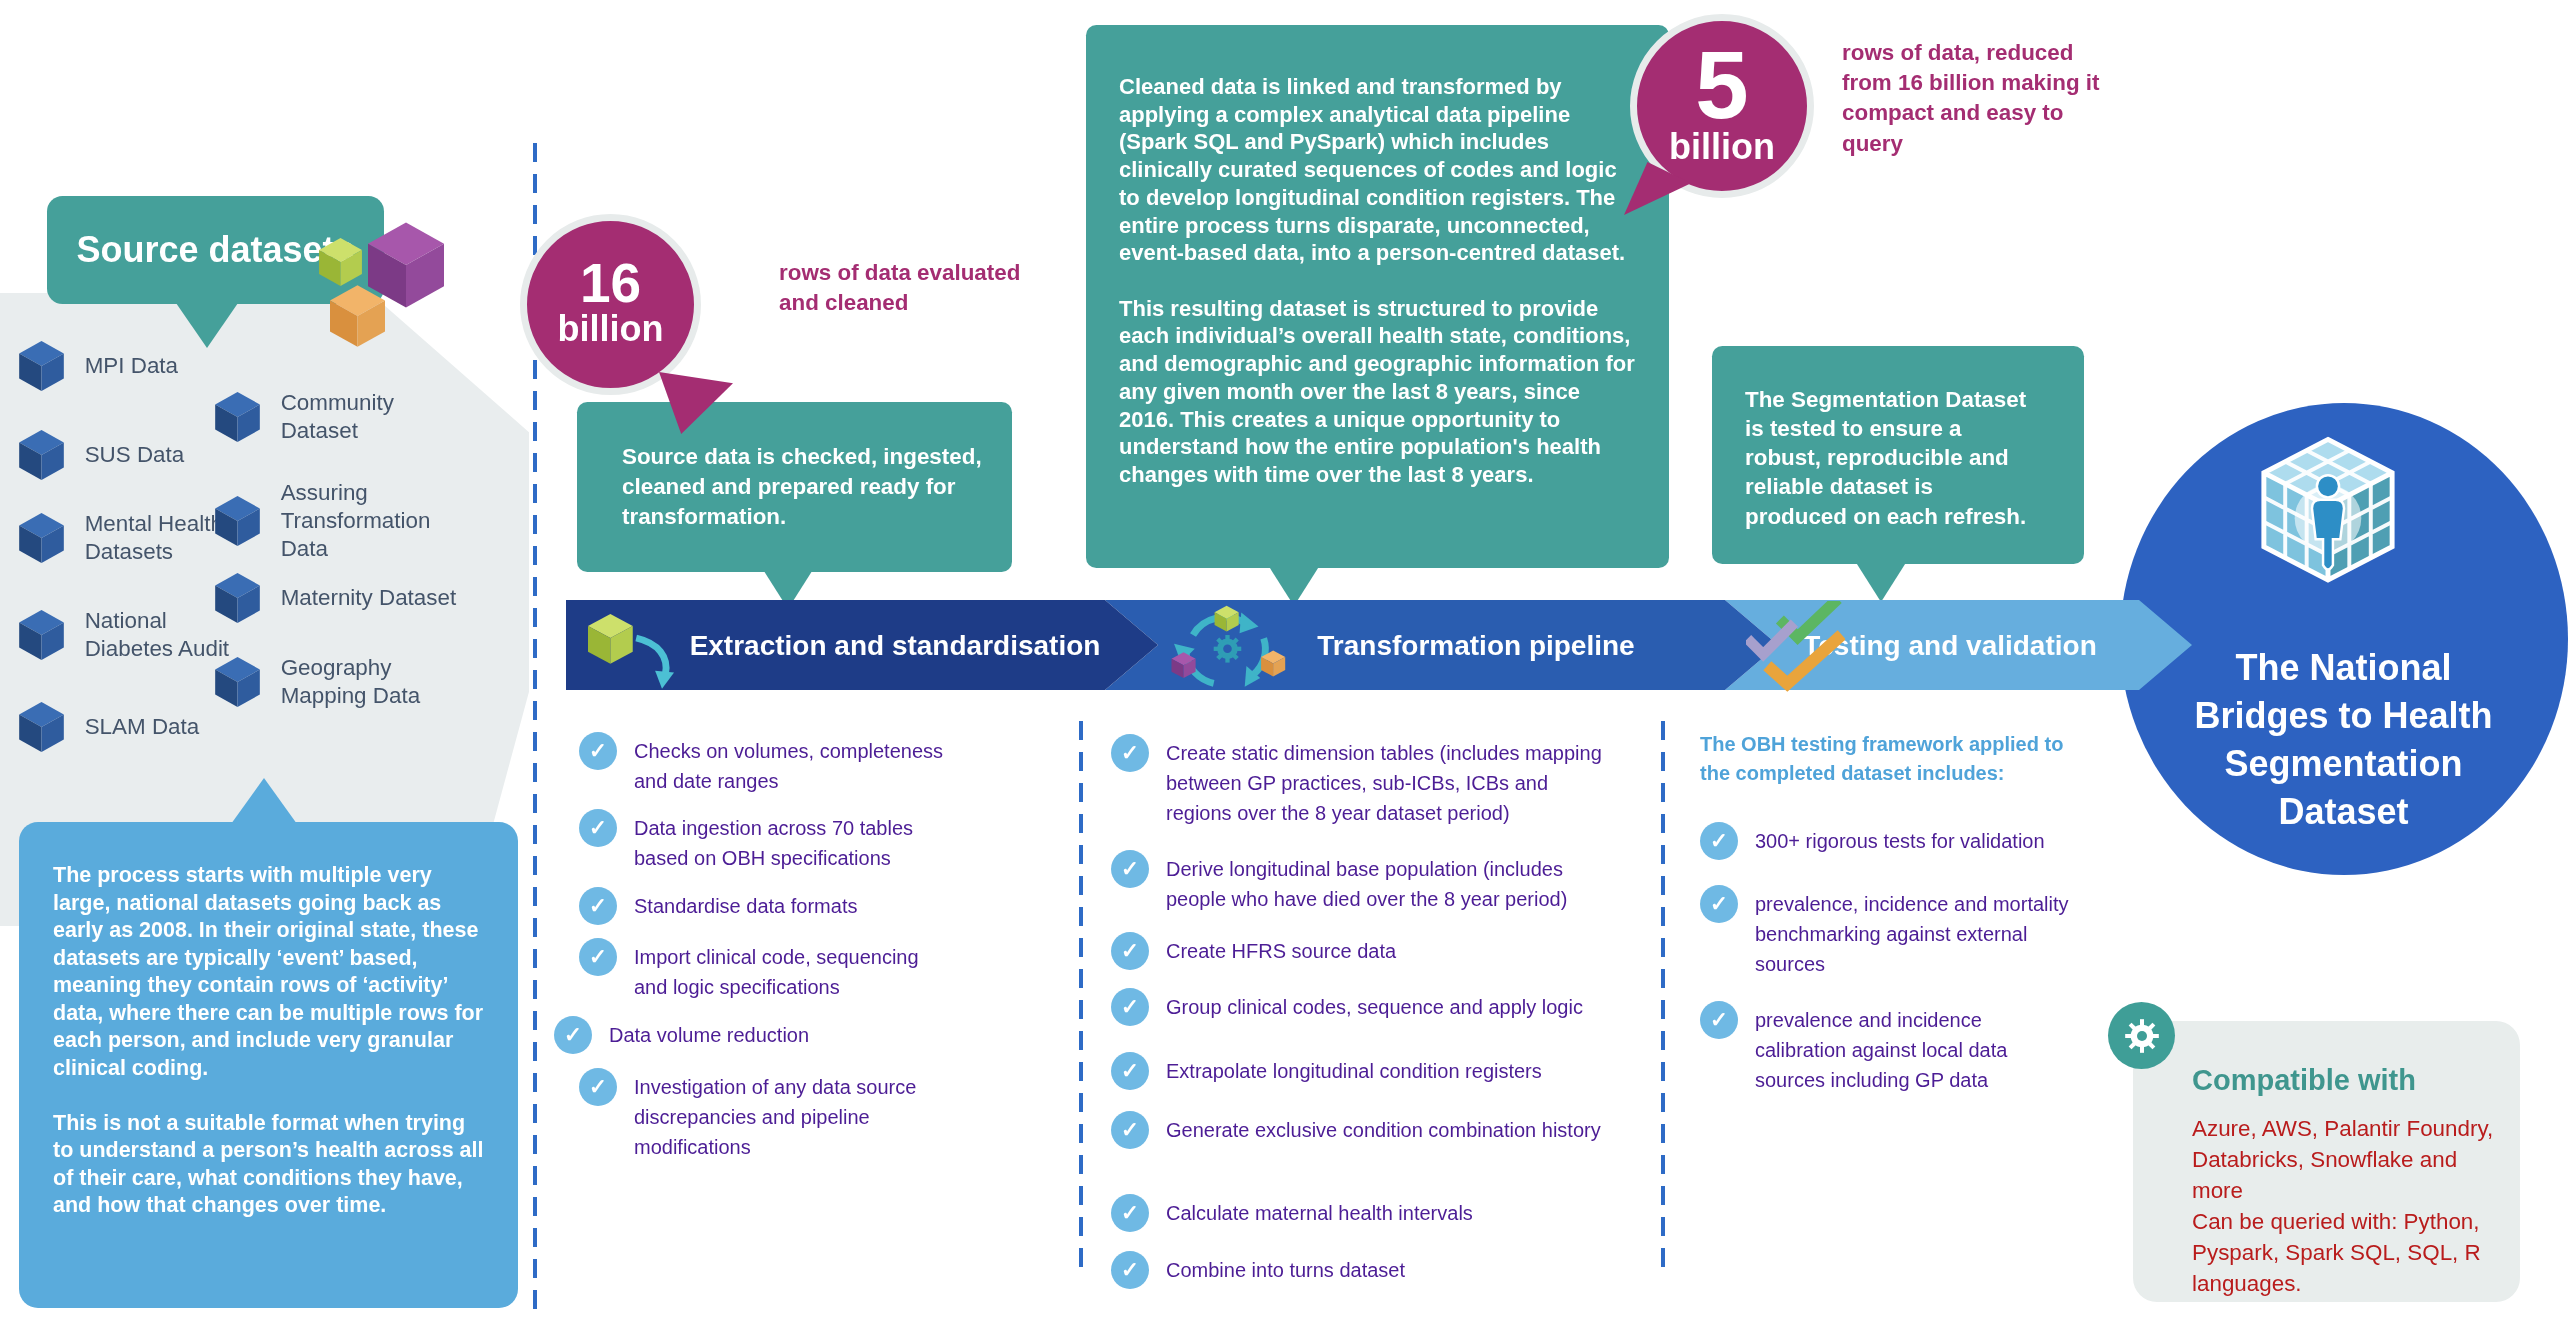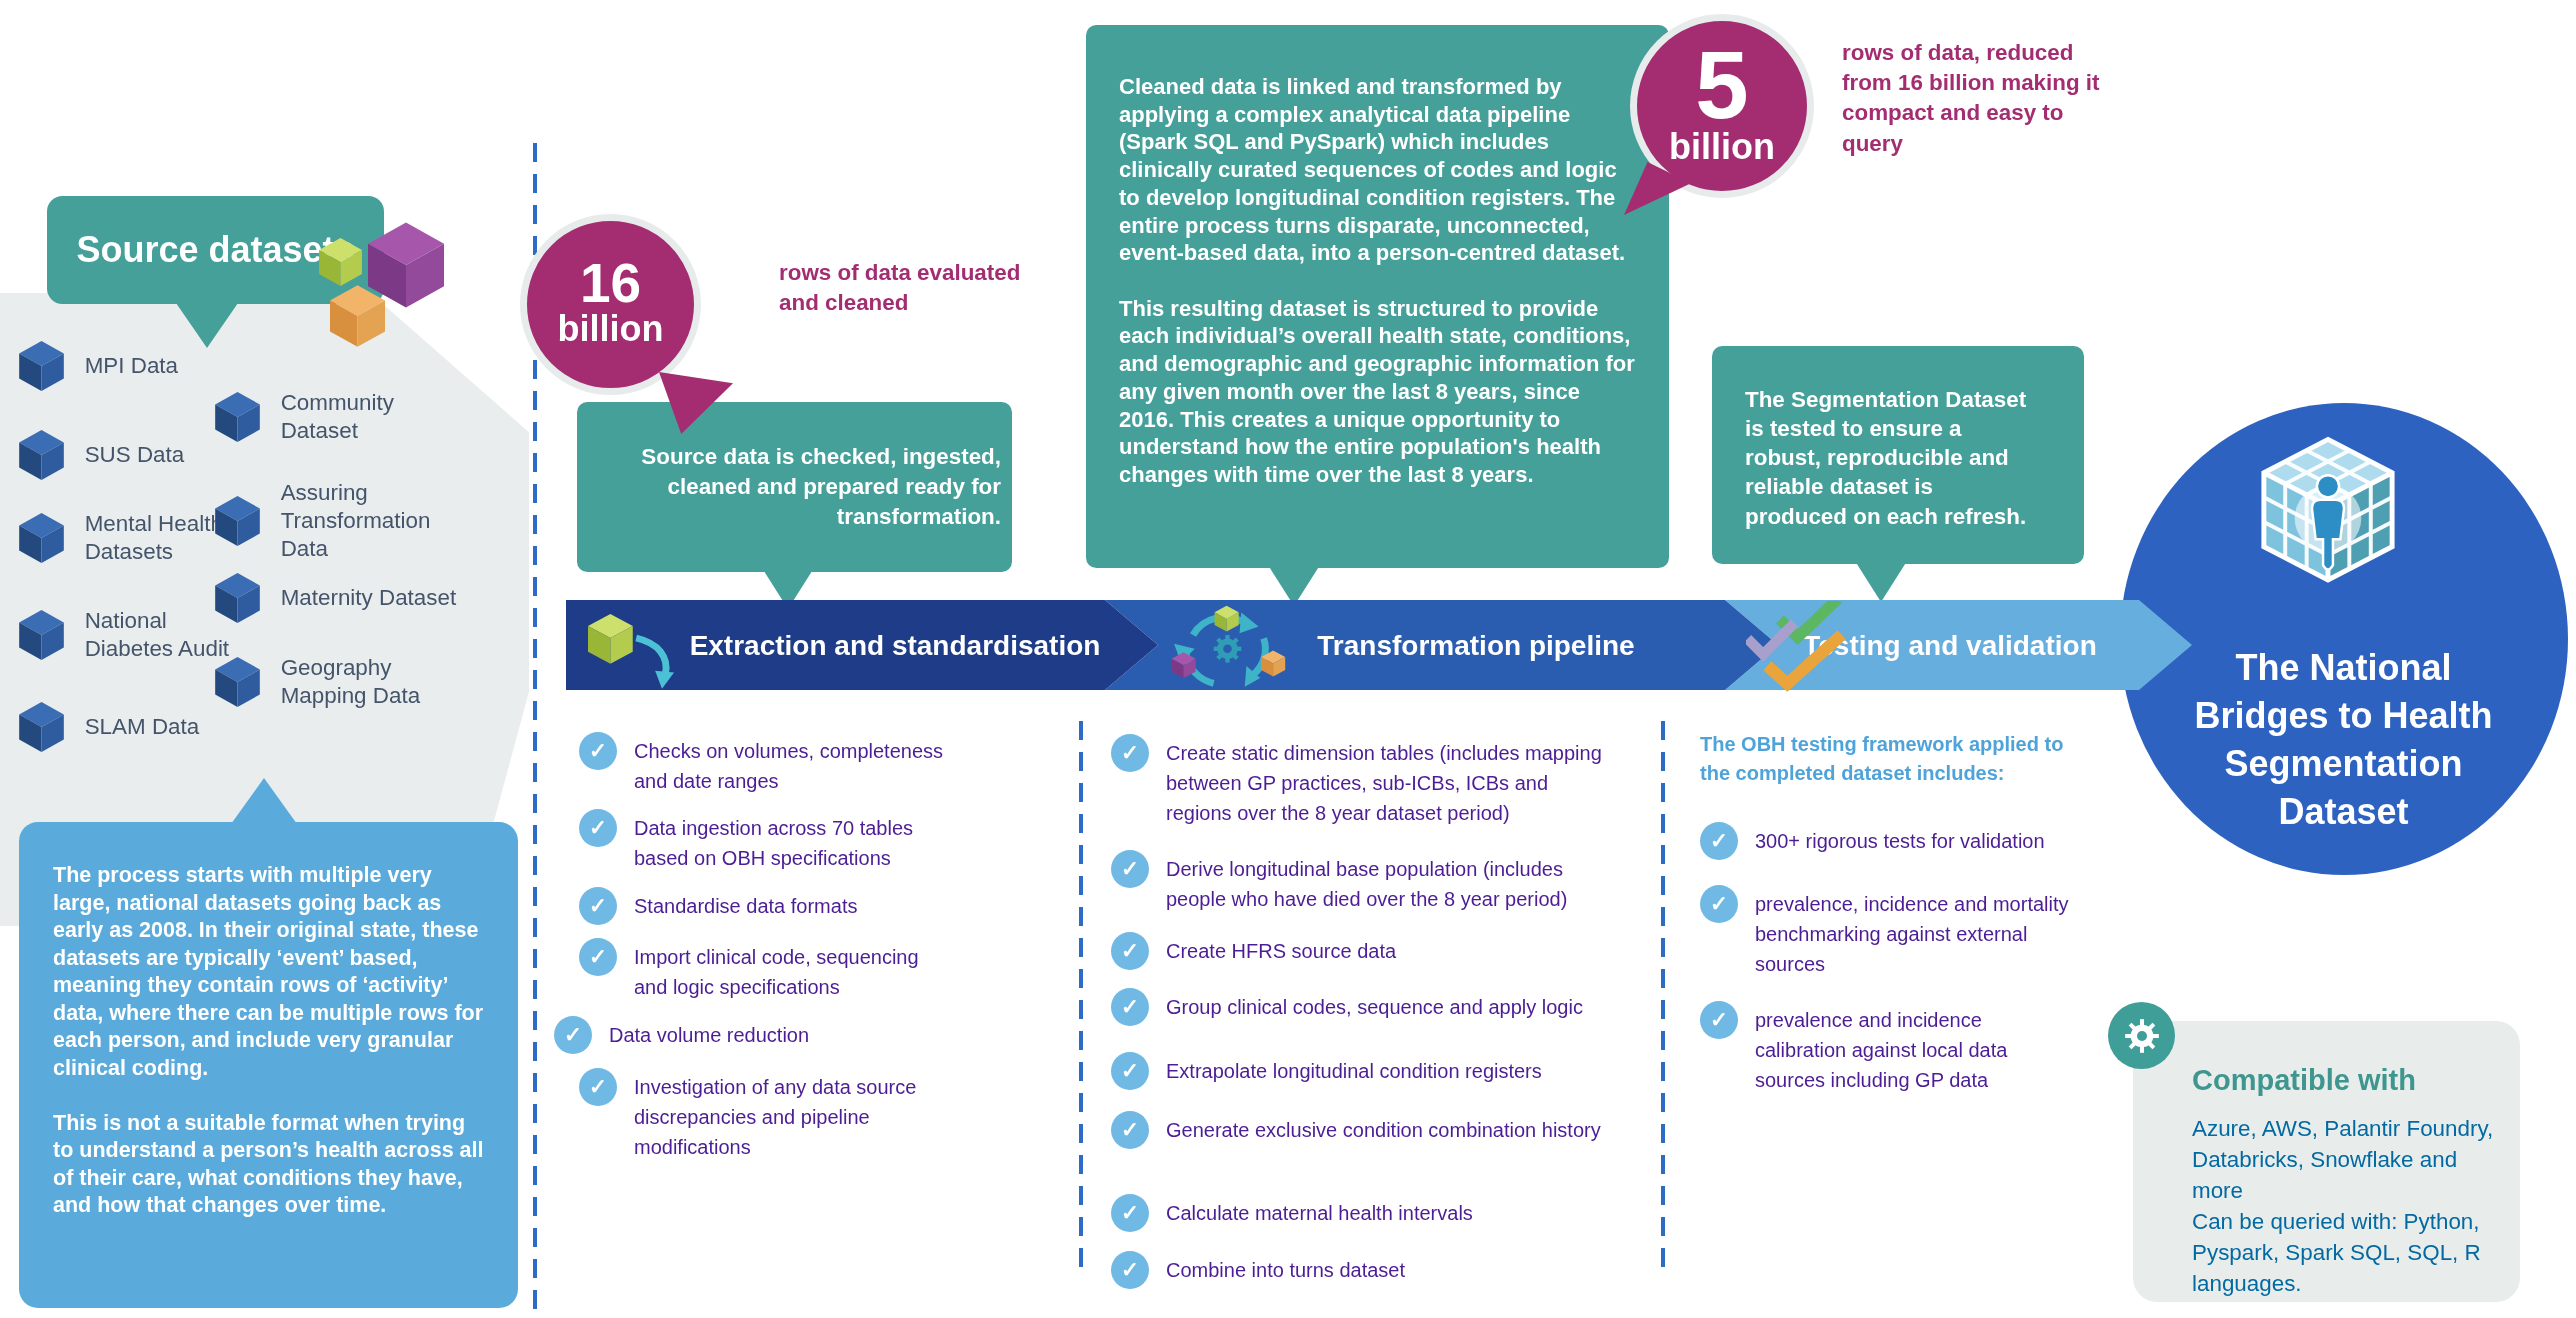--- a/index.html
+++ b/index.html
@@ -46,21 +46,21 @@
   .stat-value5{font-size:96px;font-weight:bold;line-height:.85;}
   .stat-unit{font-size:36px;font-weight:bold;}
   .stat-tail{background:#a42d72;z-index:6;}
   .tail16{left:659px;top:372px;width:74px;height:62px;clip-path:polygon(0 0,100% 18%,30% 100%);}
   .tail5{left:1624px;top:162px;width:67px;height:53px;clip-path:polygon(35% 0,100% 40%,0 100%);}
   .stat-caption{color:#a42d72;font-size:22.4px;font-weight:600;line-height:1.35;z-index:5;}
 
   
   .callout{background:#45a09a;border-radius:10.3px;z-index:3;box-sizing:border-box;color:#fff;}
   .callout .txt{color:#fff;font-weight:600;}
-  .co-extract{left:577px;top:402px;width:435px;height:170px;padding:40px 0 0 45px;text-align:right;}
+  .co-extract{left:577px;top:402px;width:435px;height:170px;padding:40px 0 0 45px;}
   .co-extract .txt{width:379px;font-size:22.4px;line-height:1.35;}
   .co-transform{left:1086px;top:25px;width:583px;height:543px;padding:48px 33px 0 33px;}
   .co-transform .txt{font-size:22px;line-height:1.26;}
   .co-test{left:1712px;top:346px;width:372px;height:218px;padding:39px 0 0 33px;}
   .co-test .txt{width:293px;font-size:22.4px;line-height:1.3;}
   .tail-down{width:0;height:0;border-left:26px solid transparent;border-right:26px solid transparent;
     border-top:41px solid #45a09a;z-index:1;}
 
   
   .seg{top:600px;height:90px;z-index:2;}
@@ -87,21 +87,21 @@
   
   .result-circle{left:2120px;top:403px;width:448px;height:472px;background:#2d62c1;border-radius:50%;z-index:2;}
   .result-title{left:2154px;top:644px;width:379px;text-align:center;color:#fff;font-size:36px;
     font-weight:bold;line-height:1.33;z-index:3;}
   .result-cube{left:2254px;top:432px;width:148px;height:164px;z-index:3;}
 
   
   .compat-box{left:2133px;top:1021px;width:387px;height:281px;background:#e8edec;border-radius:24px;
     z-index:5;box-sizing:border-box;padding:43px 26px 0 59px;}
   .compat-title{color:#3f968e;font-size:29px;font-weight:bold;}
-  .compat-body{margin-top:17px;color:#0369a1;font-size:22.4px;line-height:1.38;}
+  .compat-body{margin-top:17px;color:#b91c1c;font-size:22.4px;line-height:1.38;}
   .gear-circle{left:2108px;top:1002px;width:67px;height:67px;border-radius:50%;background:#3f9e97;
     z-index:6;display:flex;align-items:center;justify-content:center;}
 </style>
 </head>
 <body>
 
 <div id="stage">
 
   <div class="abs gray-shape"></div>
   <div class="abs dash" style="left:533px;top:143px;height:1166px;"></div>

